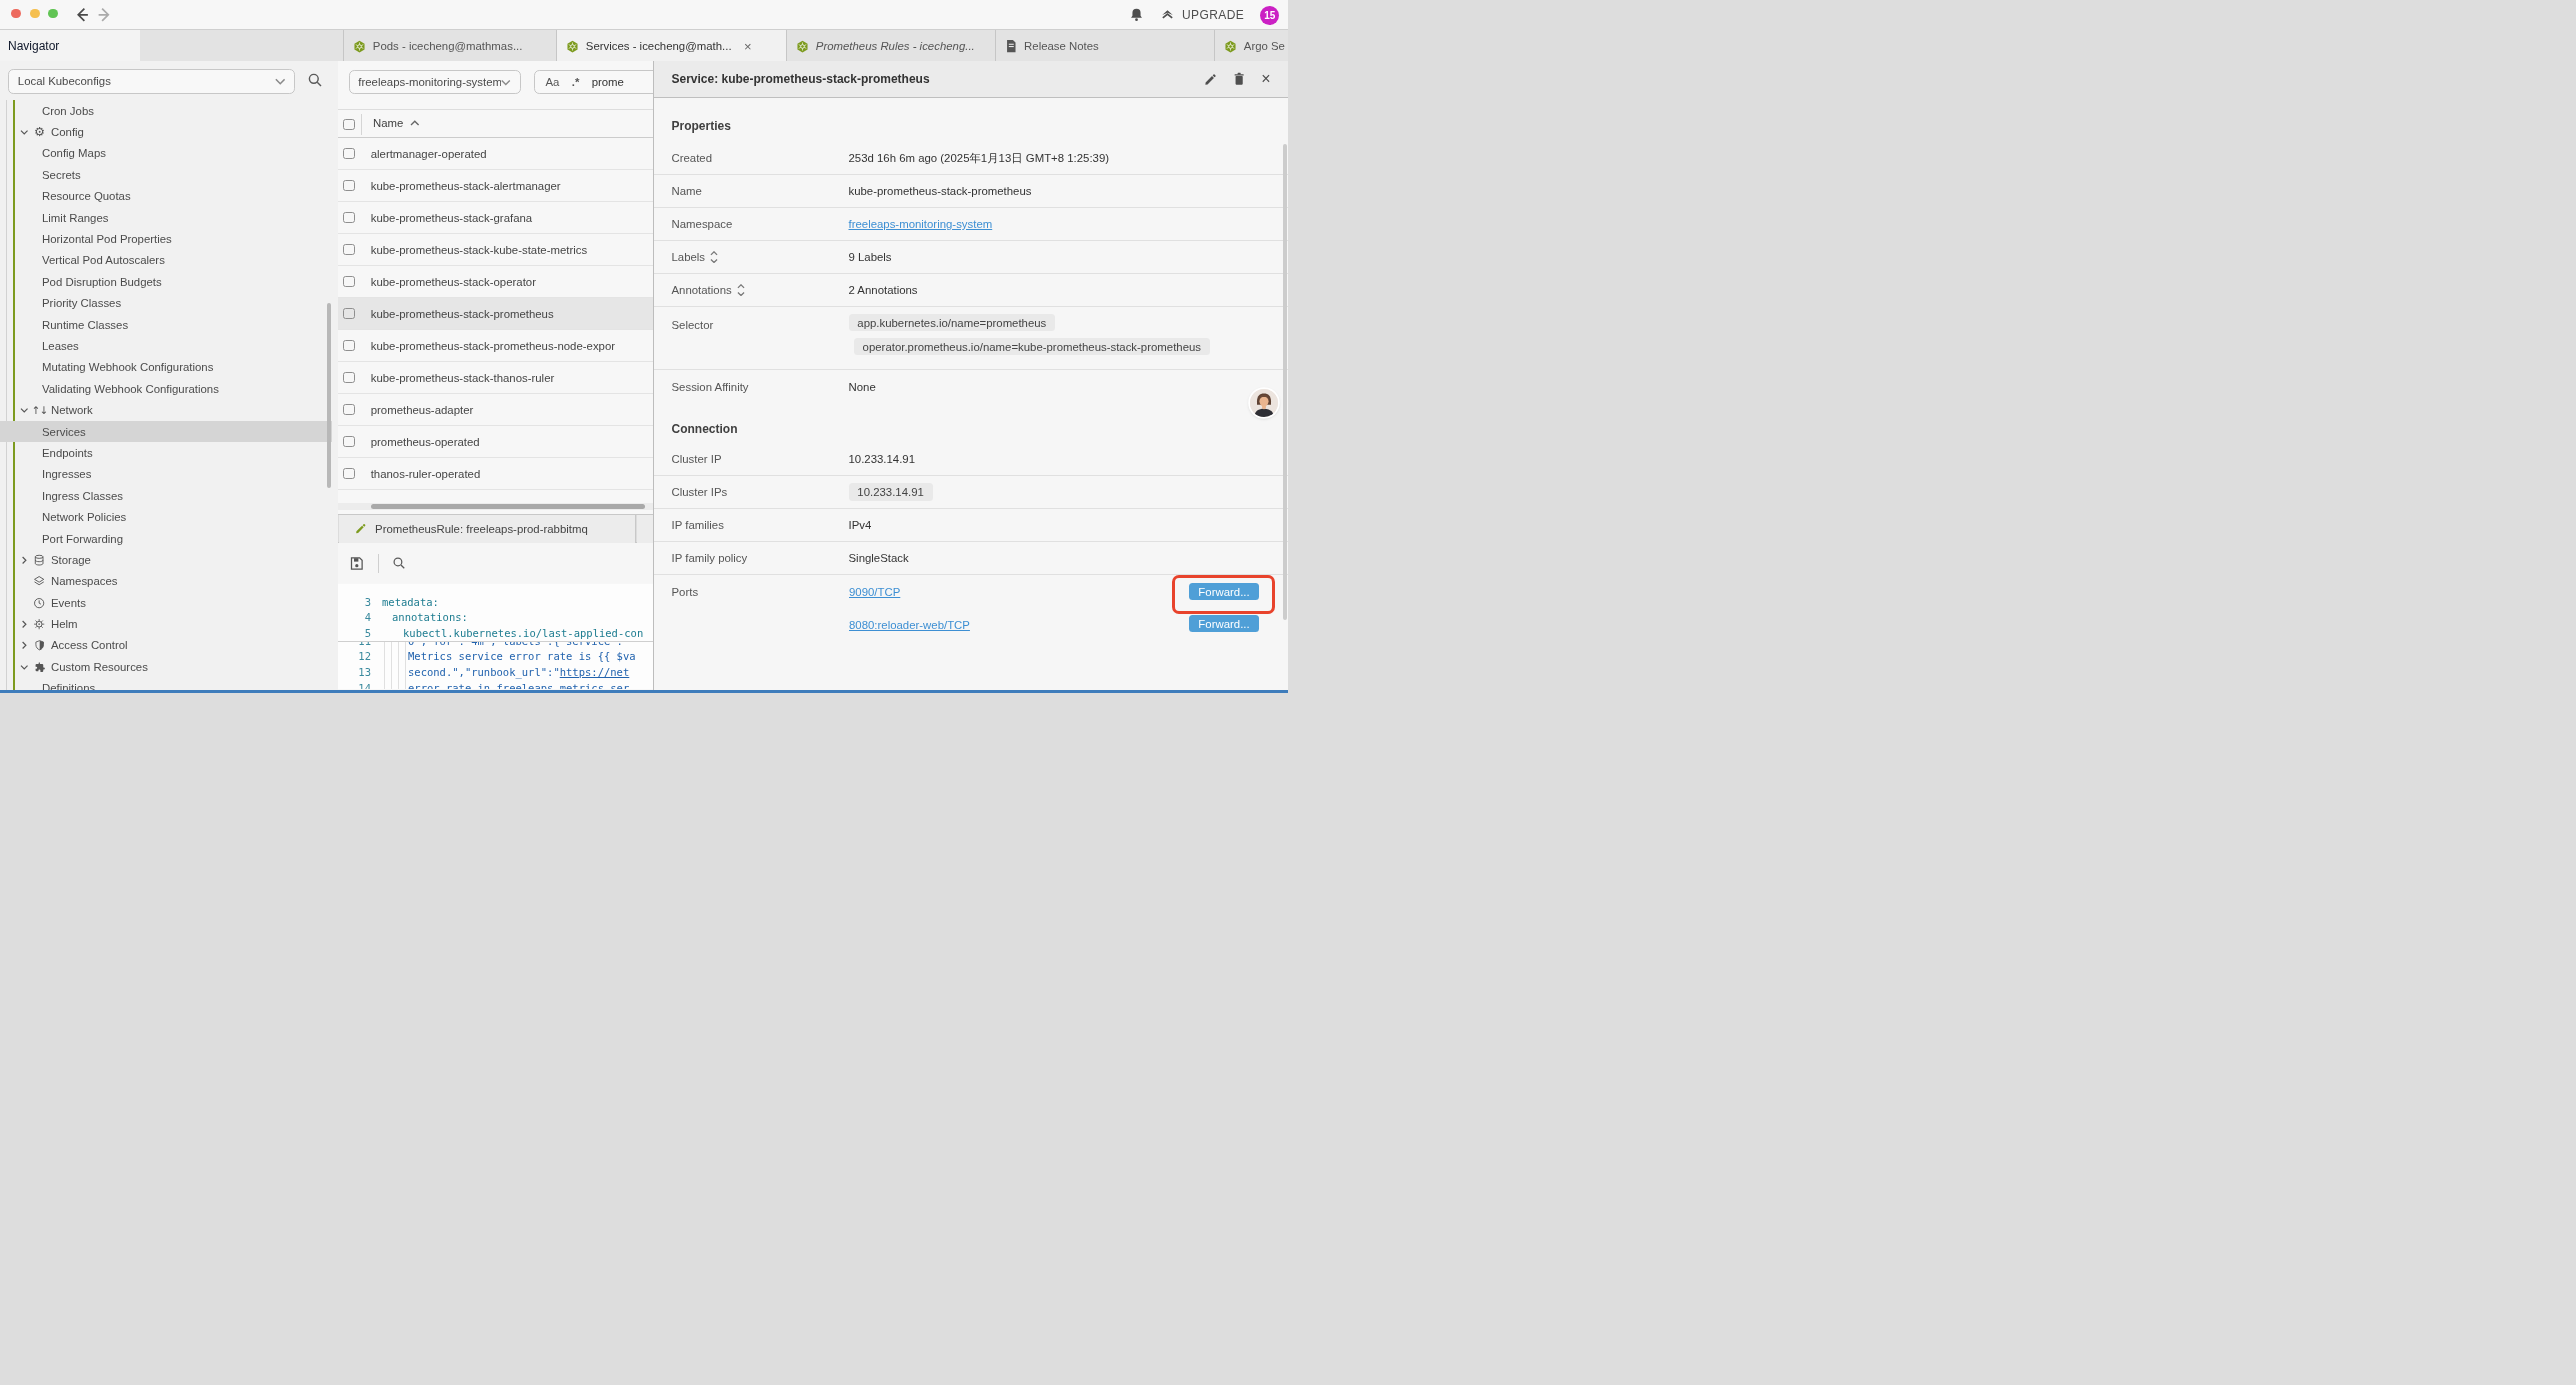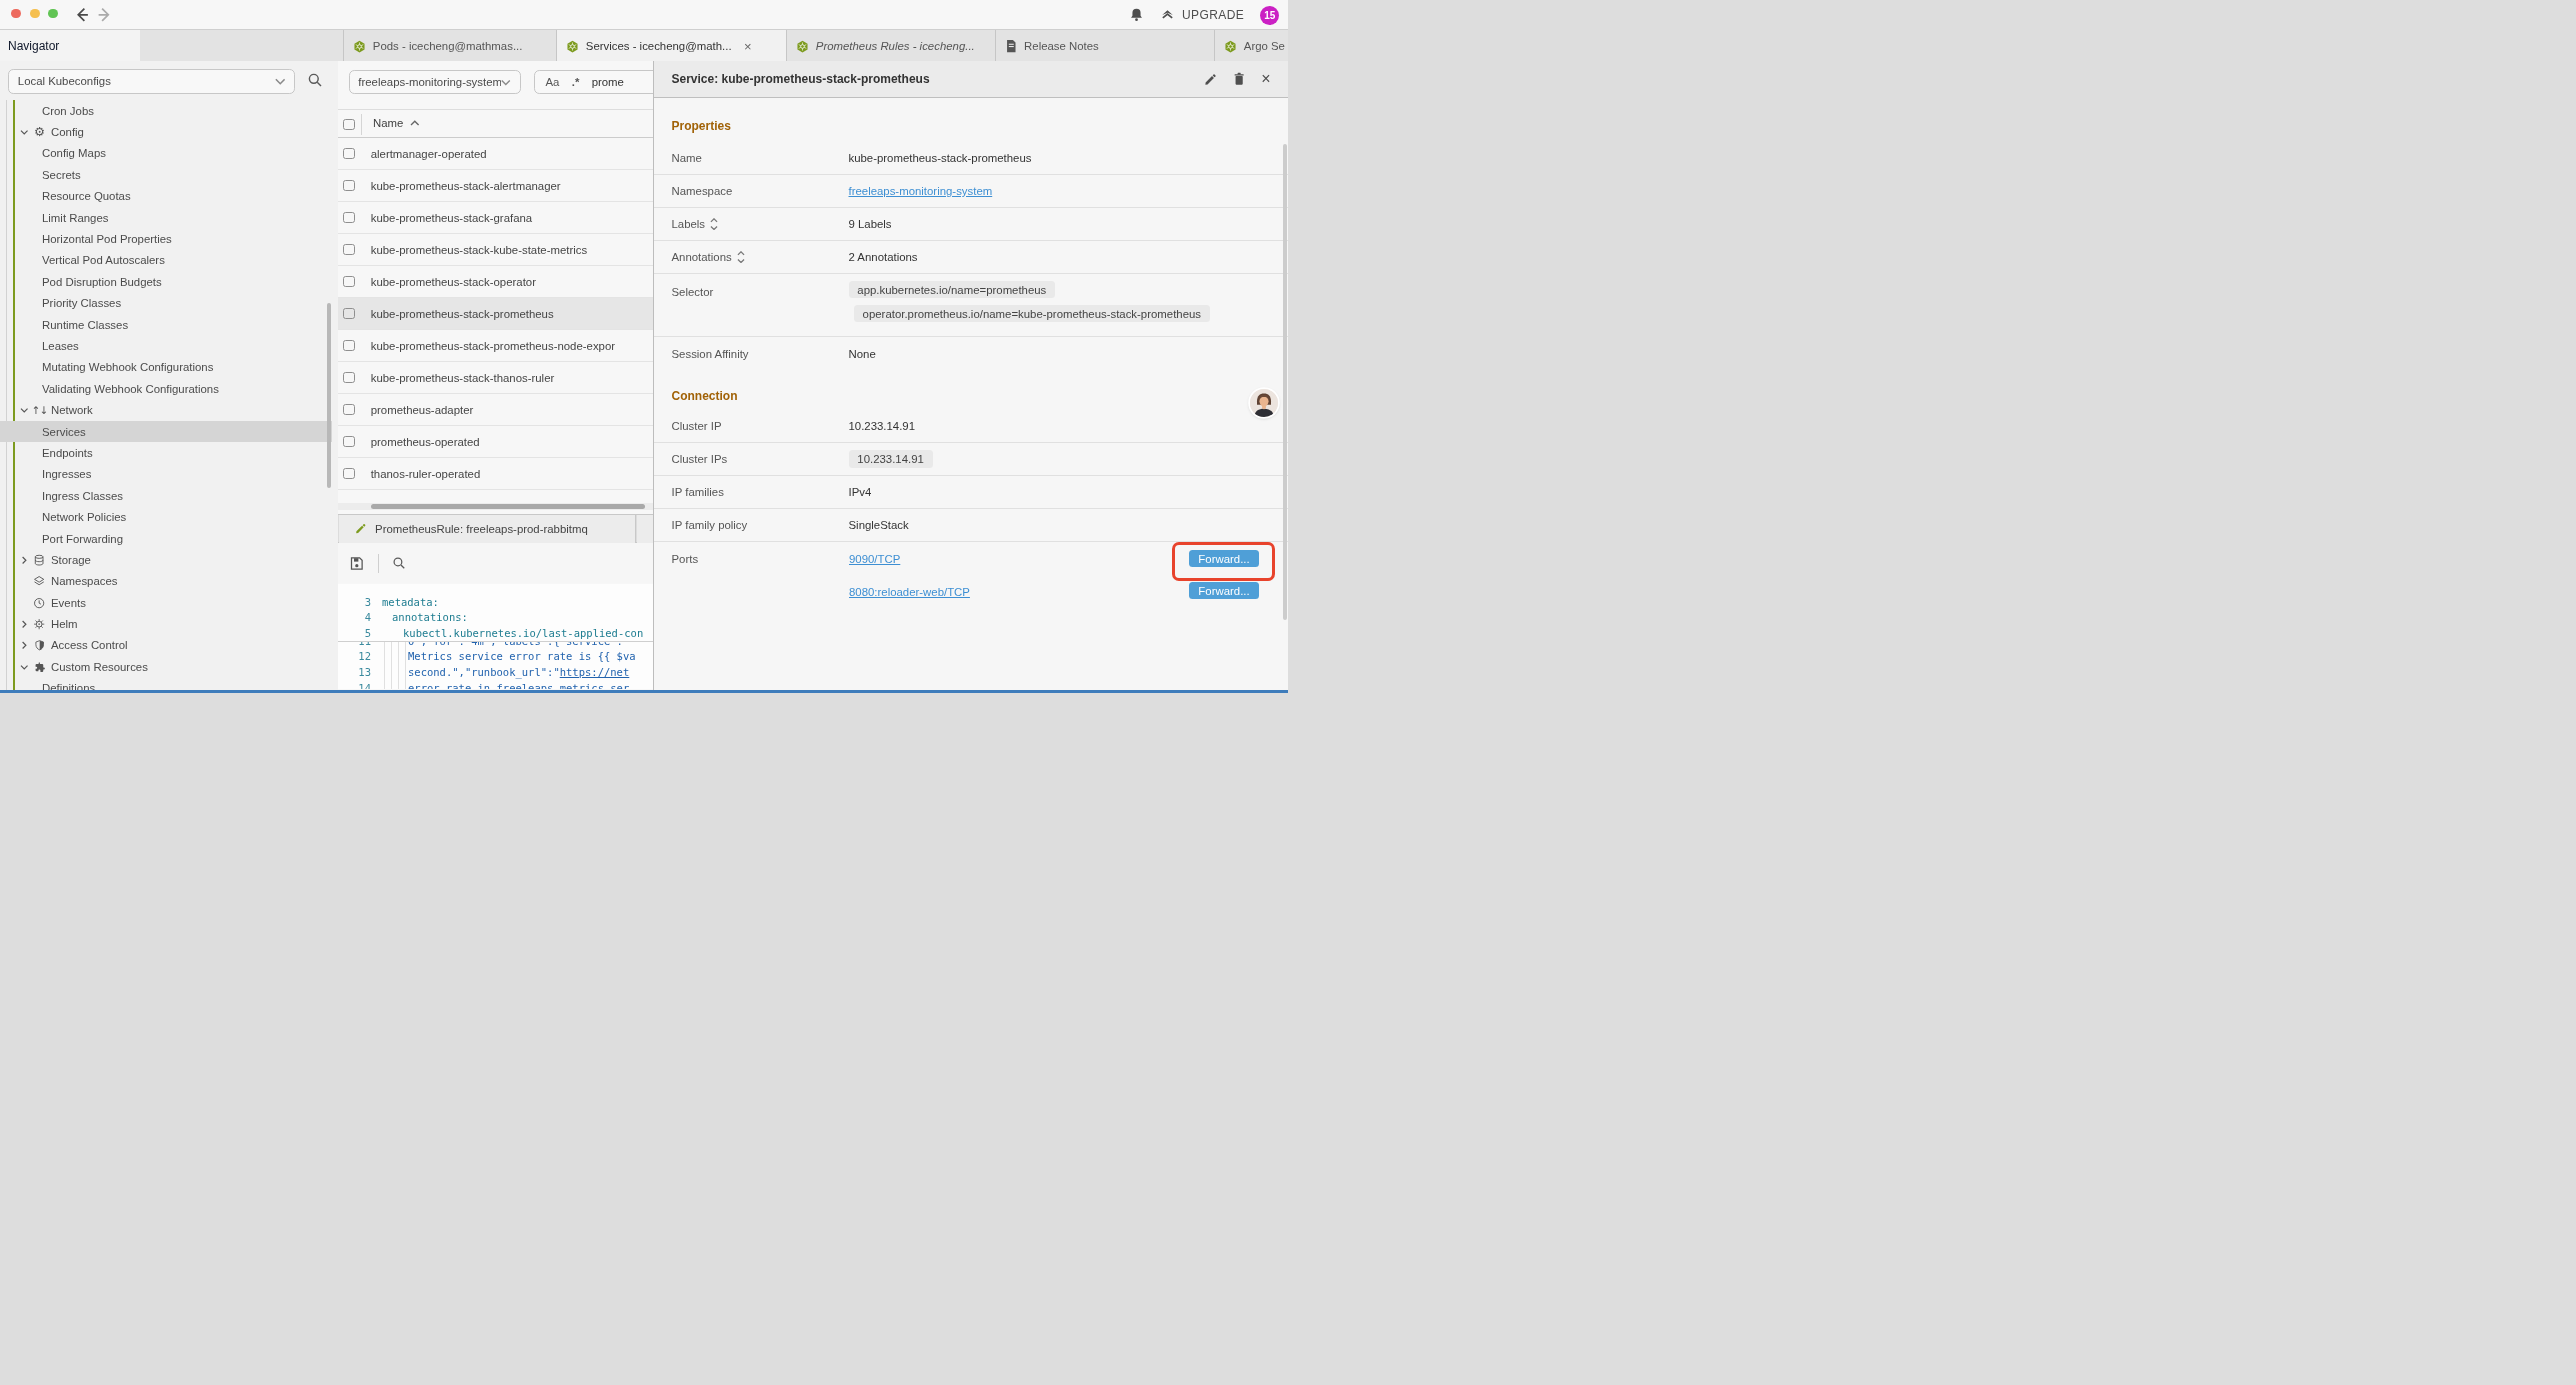--- a/index.html
+++ b/index.html
@@ -69,21 +69,21 @@
   .ed-text .lnk { text-decoration:underline; }
   .ed-sticky { position:absolute; left:0; top:0; width:100%; height:58px; background:#fdfdfd; border-bottom:0.9px solid #cfcfcf; z-index:2; }
   .ed-guide { position:absolute; top:58px; bottom:0; width:0.9px; background:#e0e0e0; }
 
   
   .details { position:absolute; left:653px; top:61px; right:0; bottom:3.5px; background:#f6f6f6; border-left:0.9px solid #bdbdbd; z-index:5; }
   .dp-header { position:absolute; left:0; top:0; width:100%; height:37px; background:#ebebeb; border-bottom:0.9px solid #bfbfbf; display:flex; align-items:center; padding:0 17.5px; }
   .dp-title { font-weight:bold; font-size:12px; color:#333; flex:1; }
   .dp-hicons { display:flex; align-items:center; gap:16px; color:#555; }
   .dp-body { position:absolute; left:0; top:37px; right:0; bottom:0; overflow:hidden; }
-  .dp-section { height:44px; display:flex; align-items:flex-end; padding:0 17.5px 8.8px; font-weight:bold; color:#a16207; font-size:12px; }
+  .dp-section { height:44px; display:flex; align-items:flex-end; padding:0 17.5px 8.8px; font-weight:bold; color:#404040; font-size:12px; }
   .dp-section.conn { height:40px; padding-bottom:7px; }
   .dp-row { display:flex; align-items:center; min-height:33px; border-bottom:0.9px solid #e0e0e0; padding:0 17.5px; }
   .dp-label { width:177px; flex:0 0 177px; color:#555; display:flex; align-items:center; gap:5.3px; }
   .dp-value { color:#333; }
   .chip { display:inline-block; background:#e9e9e9; border-radius:3.5px; padding:2.6px 8.8px; color:#444; }
   .lnk-blue { color:#3d8fd3; text-decoration:underline; cursor:pointer; }
   .dp-row.selector { height:63px; align-items:flex-start; padding-top:7px; }
   .dp-row.ports { position:relative; height:77px; border-bottom:none; align-items:flex-start; padding-top:10.5px; }
   .fwd-btn { position:absolute; width:70px; height:17px; background:#4f9fd7; color:#fff; border:none; border-radius:3.5px; font-size:11.4px; font-family:inherit; cursor:pointer; }
   .annot-box { position:absolute; border:3.5px solid #e8432c; border-radius:7px; }
@@ -568,20 +568,24 @@
               <rect x="9" y="1" width="6" height="3" rx="1" fill="#4f4f4f"></rect>
             </svg>
         </span>
         <span style="font-size:16px;color:#4f4f4f;line-height:1">×</span>
       </span>
     </div>
     <div class="dp-body">
       <div class="dp-section">Properties</div>
 
       <div class="dp-row">
+        <span class="dp-label">Created</span>
+        <span class="dp-value">253d 16h 6m ago (2025年1月13日 GMT+8 1:25:39)</span>
+      </div>
+      <div class="dp-row">
         <span class="dp-label">Name</span>
         <span class="dp-value">kube-prometheus-stack-prometheus</span>
       </div>
       <div class="dp-row">
         <span class="dp-label">Namespace</span>
         <span class="dp-value lnk-blue">freeleaps-monitoring-system</span>
       </div>
       <div class="dp-row">
         <span class="dp-label">
           <span>Labels</span>

